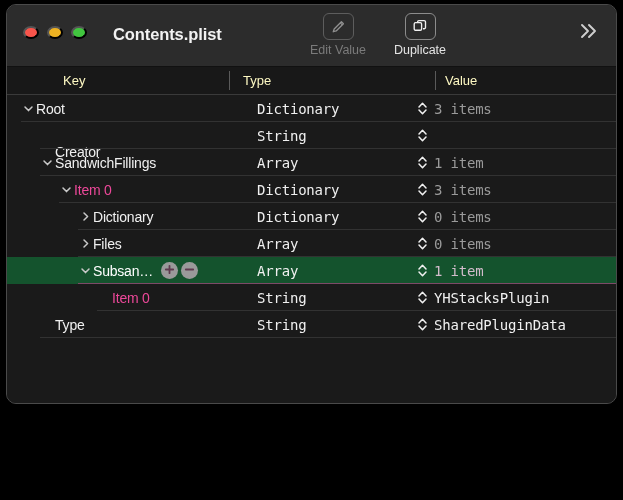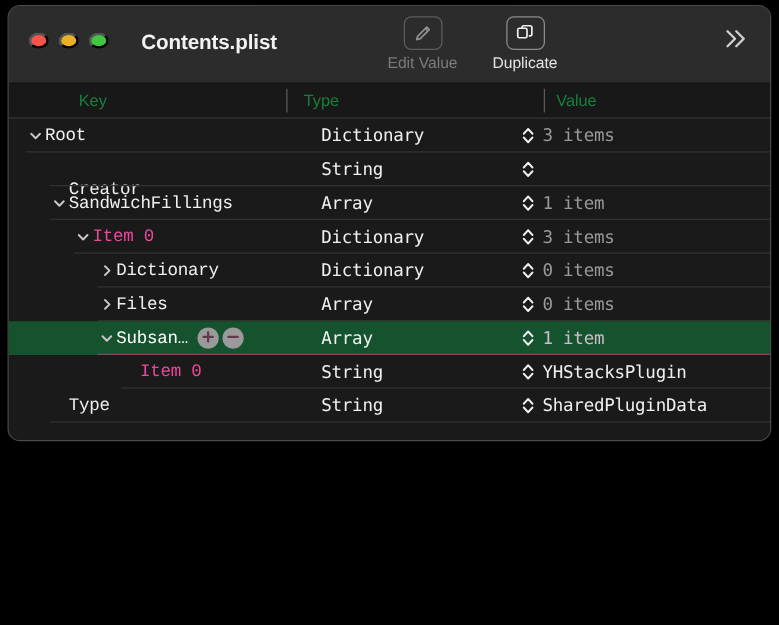--- a/index.html
+++ b/index.html
@@ -10,21 +10,21 @@
     height: 500px;
     overflow: hidden;
   }
   * { box-sizing: border-box; }
 
   .window {
     position: absolute;
     left: 6px;
     top: 4px;
     width: 611px;
-    height: 349px;
+    height: 400px;
     background: #1e1e1e;
     border-radius: 10px;
     border: 1px solid #4a4a4a;
     overflow: hidden;
     display: flex;
     flex-direction: column;
     font-family: "Liberation Sans", sans-serif;
     justify-content: space-between;
   }
 
@@ -117,21 +117,21 @@
     position: relative;
     height: 28px;
     flex: 0 0 28px;
     background: #181818;
     border-bottom: 1px solid #3a3a3a;
   }
   .colheader .ch {
     position: absolute;
     top: 6px;
     font-size: 13px;
-    color: #15803d;
+    color: #fef9c3;
     white-space: nowrap;
   }
   .colheader .divider {
     position: absolute;
     top: 4px;
     width: 1px;
     height: 19px;
     background: #5a5a5a;
   }
 
@@ -166,21 +166,21 @@
     white-space: nowrap;
   }
   .twisty {
     width: 15px;
     display: inline-flex;
     align-items: center;
     justify-content: center;
     flex: 0 0 15px;
   }
   .keytext {
-    font-family: Liberation Mono, monospace;
+    font-family: Liberation Sans, sans-serif;
     font-size: 14px;
     color: #f0f0f0;
     letter-spacing: -0.2px;
   }
   .keytext.dim { color: #ec4899; }
   .row.selected .keytext { color: #ffffff; }
 
   .rowbtns {
     display: inline-flex;
     gap: 3px;

